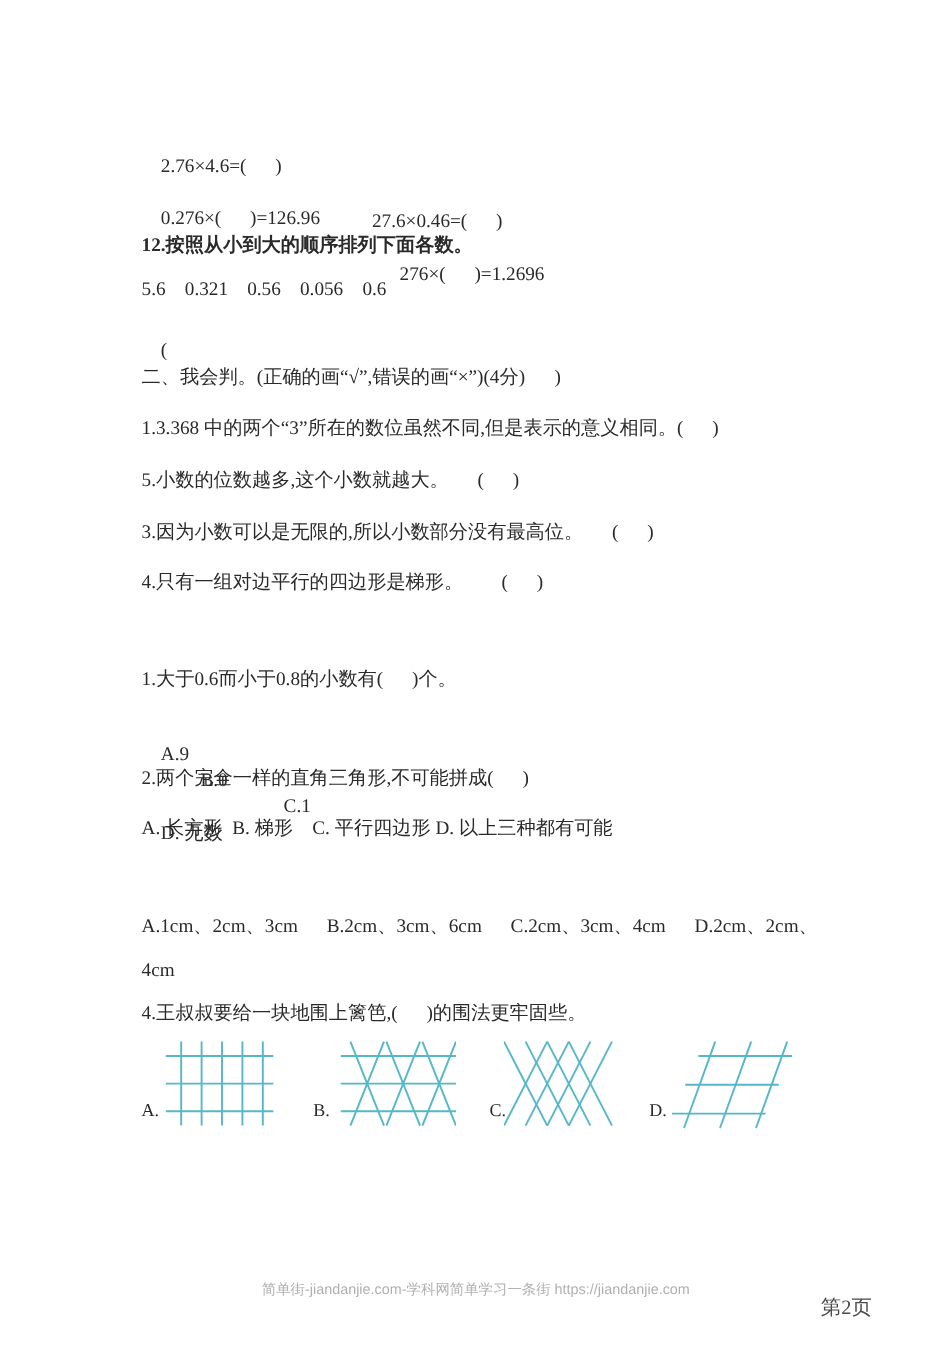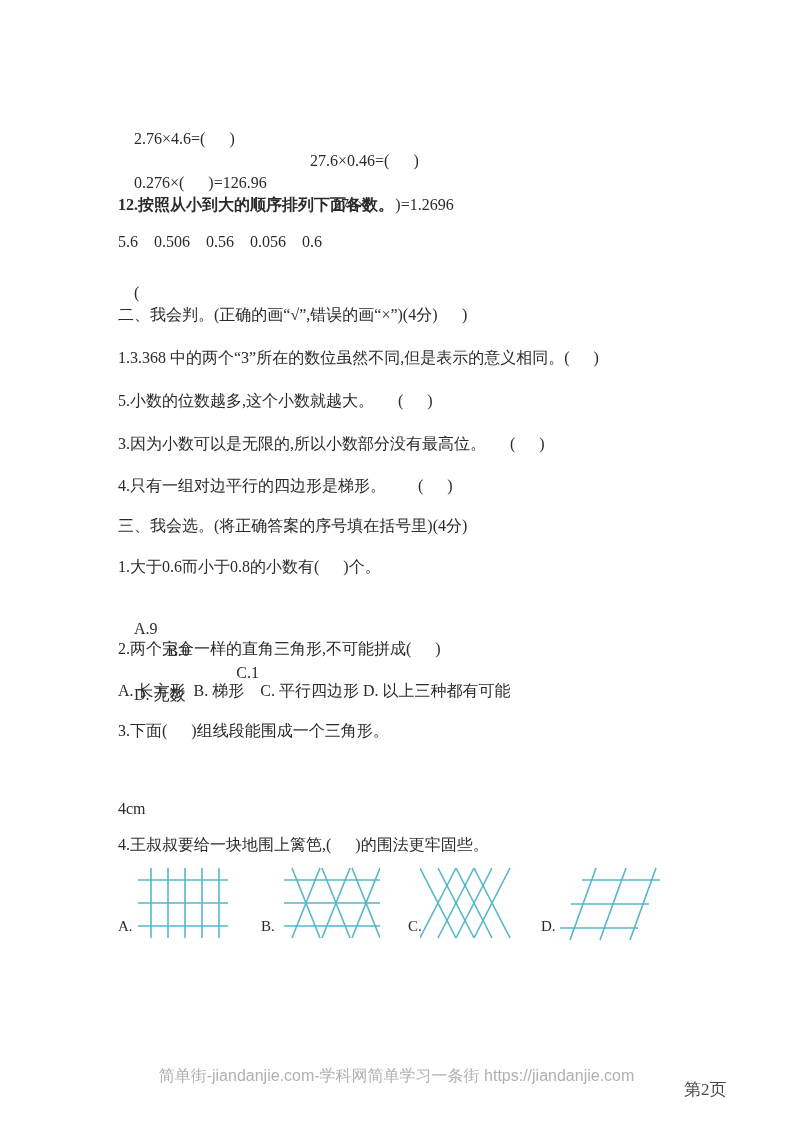--- a/index.html
+++ b/index.html
@@ -19,42 +19,42 @@
     font-family:"Liberation Serif","DejaVu Serif",serif;
     font-size:16px;
     overflow:hidden;
   }
   .line{
     position:absolute;
     left:118px;
     white-space:pre;
     line-height:22px;
   }
-  .line .col2{position:absolute;white-space:pre;}
+  .line .col2{position:absolute;white-space:pre;margin-top:24px;}
   .row1 .col2{left:192px;}
   .row2 .col2{left:215px;}
   .sec-title{font-weight:normal;}
   .prompt{font-weight:600;}
   .opt-row span{display:inline-block;white-space:pre;}
   .opt-a{width:125px;}
   .opt-b{width:127px;margin-left:33px;}
   .opt-c{width:125px;text-align:right;}
   .answer-close{position:absolute;left:344px;}
   .figures{position:absolute;top:866px;left:0;width:793px;height:80px;}
   .fig-label{
     position:absolute;top:52px;
     font-size:15px;white-space:pre;
   }
   .fig{position:absolute;top:0;color:var(--figure-stroke);}
   .fig svg{display:block;}
   .footer-line{
     position:absolute;top:1066px;left:0;width:793px;
     text-align:center;
     font-family:"Liberation Sans","DejaVu Sans",sans-serif;
-    font-size:16px;
+    font-size:12px;
     color:var(--footer);
     white-space:pre;
   }
   .page-num{
     position:absolute;top:1078px;left:684px;
     font-size:17px;
     color:var(--page-number);
     white-space:pre;
   }
 </style>
@@ -66,46 +66,45 @@
   <div class="line row1" style="top:106px">
     <span>2.76×4.6=(      )</span>
     <span class="col2">27.6×0.46=(      )</span>
   </div>
   <div class="line row2" style="top:150px">
     <span>0.276×(      )=126.96</span>
     <span class="col2">276×(      )=1.2696</span>
   </div>
 
   <div class="line prompt" style="top:194px">12.按照从小到大的顺序排列下面各数。</div>
-  <div class="line" style="top:231px">5.6    0.506    0.56    0.056    0.6</div>
+  <div class="line" style="top:231px">5.6    0.321    0.56    0.056    0.6</div>
   <div class="line" style="top:260px">
     <span>(</span>
     <span class="answer-close">)</span>
   </div>
 
   <div class="line sec-title" style="top:304px">二、我会判。(正确的画“√”,错误的画“×”)(4分)</div>
   <div class="line" style="top:347px">1.3.368 中的两个“3”所在的数位虽然不同,但是表示的意义相同。(      )</div>
   <div class="line" style="top:390px">5.小数的位数越多,这个小数就越大。      (      )</div>
   <div class="line" style="top:433px">3.因为小数可以是无限的,所以小数部分没有最高位。      (      )</div>
   <div class="line" style="top:475px">4.只有一组对边平行的四边形是梯形。        (      )</div>
 
-  <div class="line sec-title" style="top:515px">三、我会选。(将正确答案的序号填在括号里)(4分)</div>
 
   <div class="line" style="top:556px">1.大于0.6而小于0.8的小数有(      )个。</div>
   <div class="line opt-row" style="top:596px">
     <span class="opt-a">A.9</span>
     <span class="opt-b">B.0</span>
     <span class="opt-c">C.1</span>
     <span class="opt-d">D. 无数</span>
   </div>
 
   <div class="line" style="top:638px">2.两个完全一样的直角三角形,不可能拼成(      )</div>
   <div class="line" style="top:680px">A. 长方形  B. 梯形    C. 平行四边形 D. 以上三种都有可能</div>
 
-  <div class="line" style="top:720px">3.下面(      )组线段能围成一个三角形。</div>
+  <div class="line" style="top:762px">A.1cm、2cm、3cm      B.2cm、3cm、6cm      C.2cm、3cm、4cm      D.2cm、2cm、</div>
   <div class="line" style="top:798px">4cm</div>
 
   <div class="line" style="top:834px">4.王叔叔要给一块地围上篱笆,(      )的围法更牢固些。</div>
 
   <div class="figures">
 
     <span class="fig-label" style="left:118px">A.</span>
     <span class="fig" style="left:138px">
       <svg width="90" height="74" viewBox="0 0 90 74" fill="none" stroke="currentColor" stroke-width="1.6">
         <line x1="13" y1="2" x2="13" y2="72"></line>

